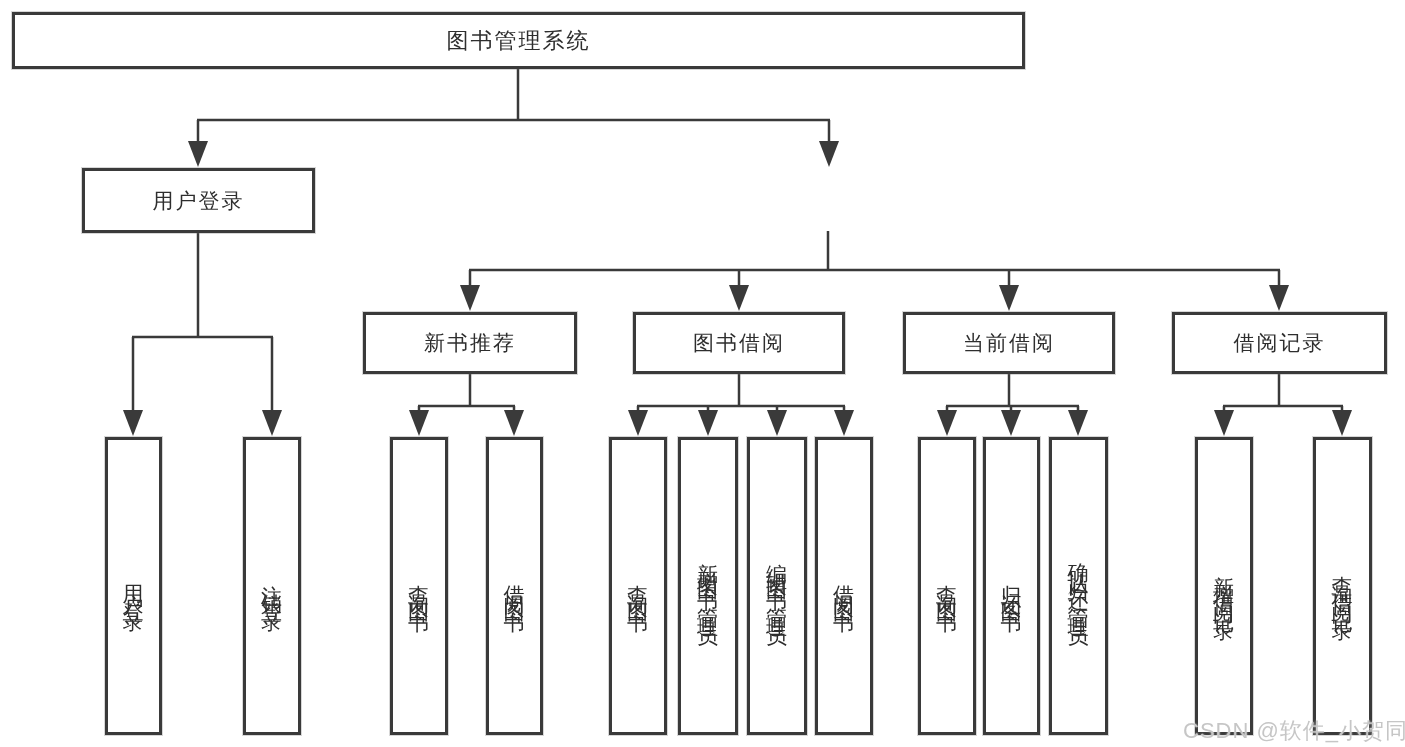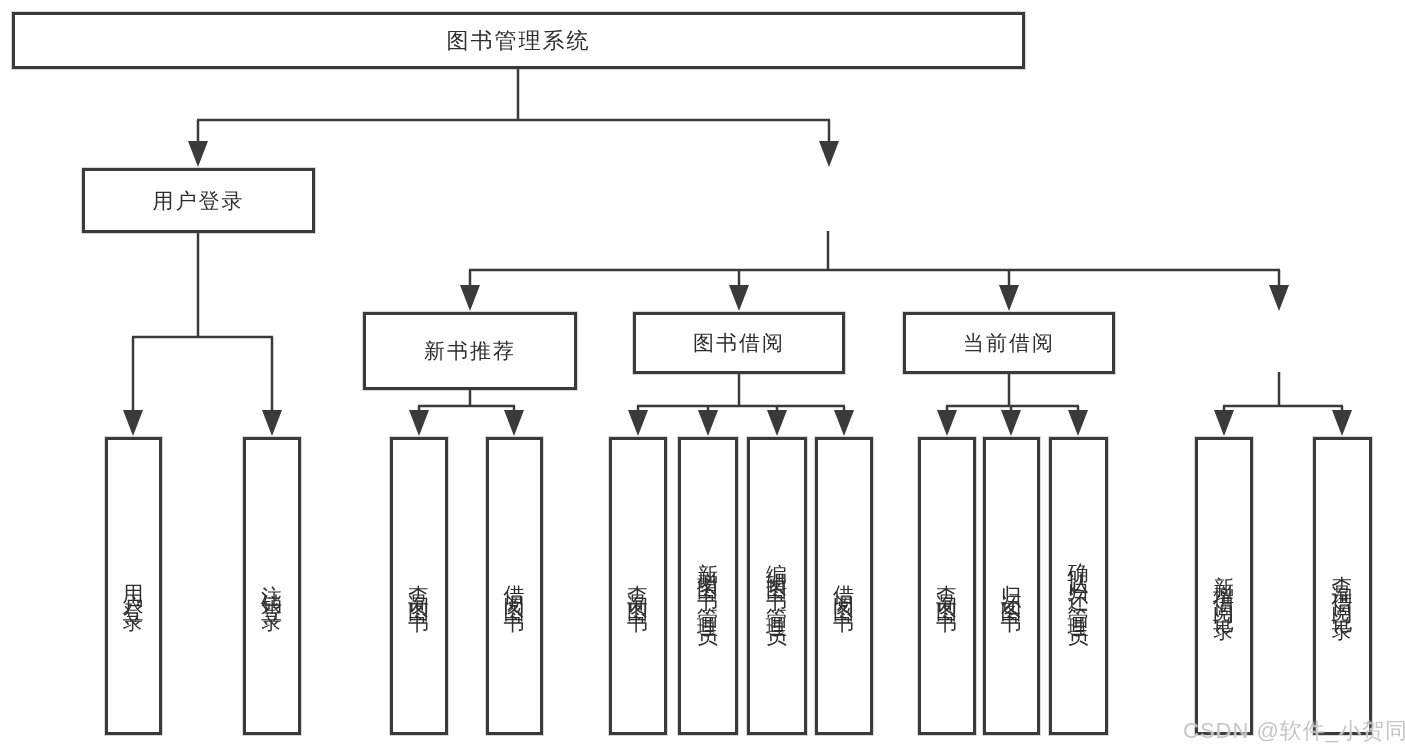--- a/index.html
+++ b/index.html
@@ -110,28 +110,31 @@
   </svg>
 
   <div class="box root-box" style="left:12px;top:12px;width:1013px;height:57px">
     <span class="hlabel">图书管理系统</span>
   </div>
 
   <div class="box" style="left:82px;top:168px;width:233px;height:65px">
     <span class="hlabel">用户登录</span>
   </div>
 
-  <div class="box" style="left:363px;top:312px;width:214px;height:78px">
+  <div class="box" style="left:363px;top:312px;width:214px;height:62px">
     <span class="hlabel">新书推荐</span>
   </div>
   <div class="box" style="left:903px;top:312px;width:212px;height:62px">
     <span class="hlabel">当前借阅</span>
   </div>
   <div class="box" style="left:633px;top:312px;width:212px;height:62px">
     <span class="hlabel">图书借阅</span>
+  </div>
+  <div class="box" style="left:1172px;top:312px;width:215px;height:62px">
+    <span class="hlabel">借阅记录</span>
   </div>
 
   <div class="box leaf" style="left:105px;width:57px">
     <span class="vtext">用户登录</span>
   </div>
   <div class="box leaf" style="left:243px;width:58px">
     <span class="vtext">注销登录</span>
   </div>
 
   <div class="box leaf" style="left:390px;width:58px">

